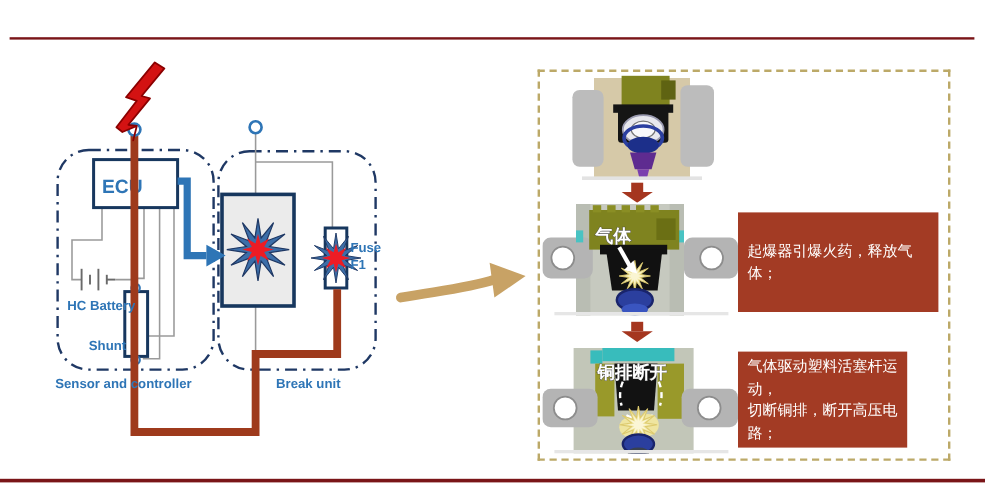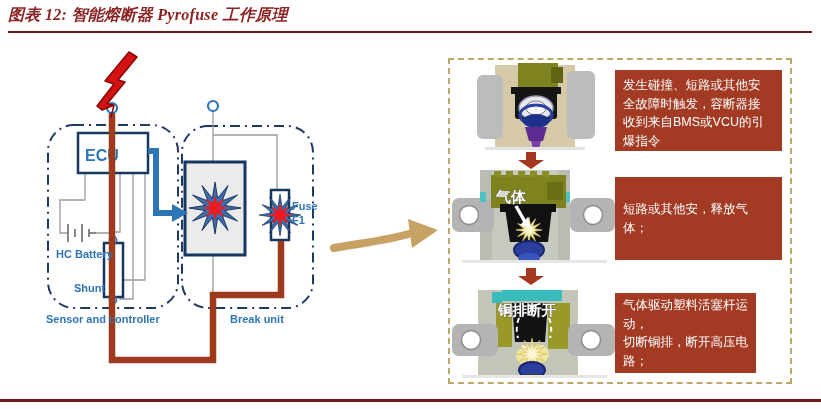--- a/index.html
+++ b/index.html
@@ -19,21 +19,20 @@
   .step-box{position:absolute;background:#A33B24;color:#fff;font-size:12.5px;
         line-height:1.48;padding:6px 8px;box-sizing:border-box;white-space:pre-line;}
   .step-box.center{display:flex;align-items:center;}
   .down-arrow{position:absolute;}
 </style>
 </head>
 <body>
 
 <div class="page">
 
-  <div class="fig-title">图表 12:  智能熔断器 Pyrofuse 工作原理</div>
   <div class="title-rule"></div>
 
   <svg class="left-diagram" width="300" height="330" viewBox="0 0 300 330">
 
     <rect x="18" y="75" width="130" height="183" rx="26" fill="none" stroke="#1F3864" stroke-width="2" stroke-dasharray="10 5 2 5"></rect>
     <rect x="152" y="76" width="131" height="182" rx="26" fill="none" stroke="#1F3864" stroke-width="2" stroke-dasharray="10 5 2 5"></rect>
 
     <g stroke="#9a9a9a" stroke-width="1.3" fill="none">
       <path d="M55,123 V150 H30 V183 H38"></path>
       <path d="M90,123 V182 H85"></path>
@@ -110,24 +109,20 @@
       <rect x="50" y="26" width="42" height="30" rx="3" fill="#151515"></rect>
       <ellipse cx="71" cy="45" rx="17" ry="12" fill="#E8E8EE" stroke="#9A9AB0" stroke-width="1.5"></ellipse>
       <ellipse cx="71" cy="45" rx="10" ry="7" fill="#F8F8FB" stroke="#777777" stroke-width="1"></ellipse>
       <ellipse cx="71" cy="52" rx="16" ry="10" fill="none" stroke="#2B3FA0" stroke-width="3"></ellipse>
       <ellipse cx="71" cy="58" rx="13" ry="7" fill="#1C2F8A"></ellipse>
       <polygon points="60,64 82,64 78,78 64,78" fill="#5E2B90"></polygon>
       <polygon points="66,78 76,78 74,86 68,86" fill="#7A3FAE"></polygon>
       <rect x="20" y="84" width="100" height="3" fill="#E3E3E3"></rect>
     </svg>
 
-    <div class="step-box" style="left:165px;top:10px;width:167px;height:81px;">发生碰撞、短路或其他安
-全故障时触发，容断器接
-收到来自BMS或VCU的引
-爆指令</div>
 
     <svg class="down-arrow" style="left:67px;top:92px;" width="28" height="17" viewBox="0 0 28 17">
       <rect x="9" y="0" width="10" height="8" fill="#A5361F"></rect>
       <polygon points="1,8 27,8 14,17" fill="#A5361F"></polygon>
     </svg>
 
     <svg class="step-img" style="left:2px;top:110px;" width="163" height="93" viewBox="0 0 163 93">
       <rect x="0" y="0" width="163" height="93" fill="#fff"></rect>
       <rect x="28" y="0" width="90" height="93" fill="#C6C9BF"></rect>
       <rect x="28" y="0" width="12" height="93" fill="#B9BDB3"></rect>
@@ -154,21 +149,21 @@
       <ellipse cx="77" cy="80" rx="15" ry="9" fill="#2B3F9E" stroke="#19246B" stroke-width="2"></ellipse>
       <ellipse cx="77" cy="88" rx="11" ry="5" fill="#3A55C0"></ellipse>
       <g>
         <line x1="64" y1="36" x2="73" y2="52" stroke="#fff" stroke-width="3.5"></line>
         <polygon points="68,55 79,58 76,47" fill="#fff"></polygon>
       </g>
       <text x="44" y="32" font-size="15" font-weight="bold" fill="#fff" stroke="#444444" stroke-width="0.6" paint-order="stroke">气体</text>
       <rect x="10" y="90" width="145" height="3" fill="#E6E6E6"></rect>
     </svg>
 
-    <div class="step-box center" style="left:165px;top:117px;width:167px;height:83px;">短路或其他安，释放气
+    <div class="step-box center" style="left:165px;top:117px;width:167px;height:83px;">起爆器引爆火药，释放气
 体；</div>
 
     <svg class="down-arrow" style="left:67px;top:208px;" width="28" height="17" viewBox="0 0 28 17">
       <rect x="9" y="0" width="10" height="8" fill="#A5361F"></rect>
       <polygon points="1,8 27,8 14,17" fill="#A5361F"></polygon>
     </svg>
 
     <svg class="step-img" style="left:2px;top:230px;" width="163" height="88" viewBox="0 0 163 88">
       <rect x="0" y="0" width="163" height="88" fill="#fff"></rect>
       <rect x="26" y="0" width="100" height="88" fill="#C2C6B8"></rect>

